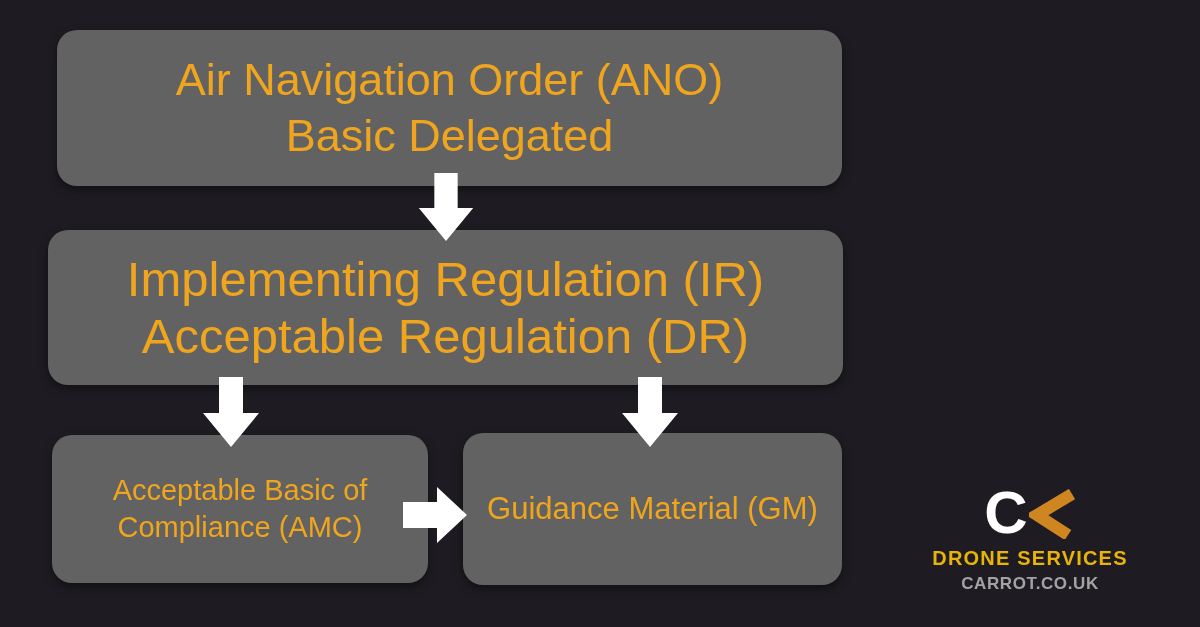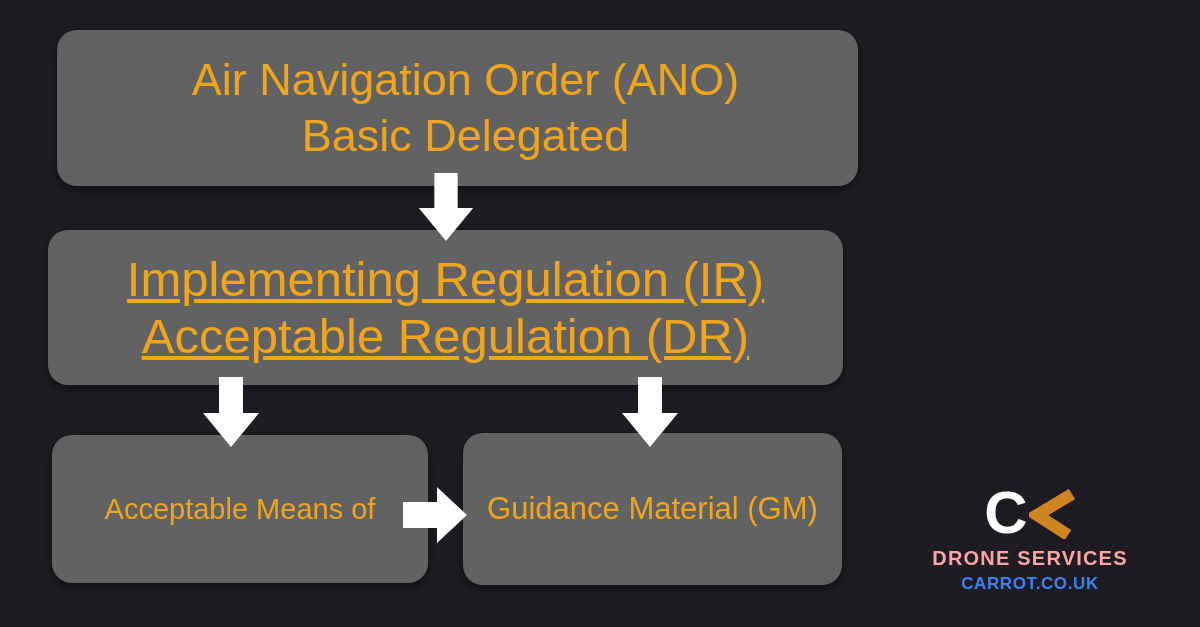--- a/index.html
+++ b/index.html
@@ -23,24 +23,24 @@
     flex-direction: column;
     align-items: center;
     justify-content: center;
     text-align: center;
     box-shadow: 0 4px 10px rgba(0,0,0,0.45);
   }
   .box .line {
     color: #f0a51e;
     white-space: nowrap;
   }
-  #box-ano  { left: 57px;  top: 30px;  width: 785px; height: 156px; padding-left: 16px; }
+  #box-ano  { left: 57px;  top: 30px;  width: 785px; height: 156px; }
   #box-ano .line  { font-size: 45px; line-height: 56px; }
   #box-irdr { left: 48px;  top: 230px; width: 795px; height: 155px; }
-  #box-irdr .line { font-size: 49px; line-height: 57px; text-decoration: underline; }
+  #box-irdr .line { font-size: 49px; line-height: 57px; }
   #box-amc  { left: 52px;  top: 435px; width: 376px; height: 148px; }
   #box-amc .line  { font-size: 29px; line-height: 37px; }
   #box-gm   { left: 463px; top: 433px; width: 379px; height: 152px; }
   #box-gm .line   { font-size: 31px; line-height: 38px; }
 
   .arrow { position: absolute; }
   #arrow-ano-ir { left: 418px; top: 173px; }
   #arrow-ir-amc { left: 203px; top: 377px; }
   #arrow-ir-gm  { left: 622px; top: 377px; }
   #arrow-amc-gm { left: 403px; top: 487px; }
@@ -64,29 +64,29 @@
     font-weight: bold;
     letter-spacing: 0px;
     line-height: 58px;
   }
   .logo .brand .chev {
     margin: 2px 1px 0 1px;
     display: block;
   }
   .logo .tagline {
     margin-top: 5px;
-    color: #fca5a5;
+    color: #eab308;
     font-size: 20px;
     font-weight: bold;
     letter-spacing: 1.2px;
     white-space: nowrap;
   }
   .logo .website {
     margin-top: 4px;
-    color: #3b82f6;
+    color: #a3a3a3;
     font-size: 17px;
     font-weight: bold;
     letter-spacing: 0.6px;
     white-space: nowrap;
   }
 </style>
 </head>
 <body>
 
 <div class="canvas">
@@ -95,21 +95,22 @@
     <div class="line">Air Navigation Order (ANO)</div>
     <div class="line">Basic Delegated</div>
   </div>
 
   <div class="box" id="box-irdr">
     <div class="line">Implementing Regulation (IR)</div>
     <div class="line">Acceptable Regulation (DR)</div>
   </div>
 
   <div class="box" id="box-amc">
-    <div class="line">Acceptable Means of</div>
+    <div class="line">Acceptable Basic of</div>
+    <div class="line">Compliance (AMC)</div>
   </div>
 
   <div class="box" id="box-gm">
     <div class="line">Guidance Material (GM)</div>
   </div>
 
   <svg class="arrow" id="arrow-ano-ir" width="56" height="68" viewBox="0 0 56 70" aria-hidden="true">
     <polygon points="16,0 40,0 40,36 56,36 28,70 0,36 16,36" fill="#ffffff"></polygon>
   </svg>
 

